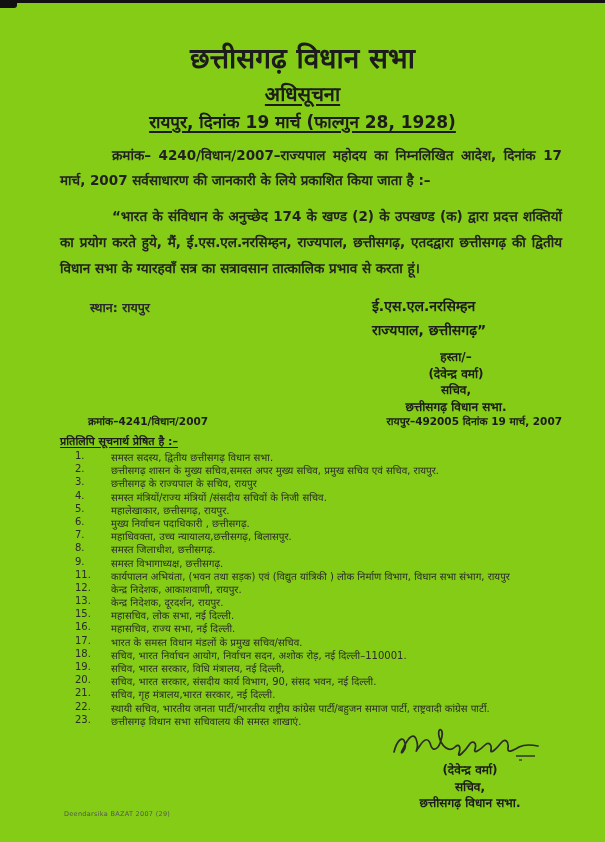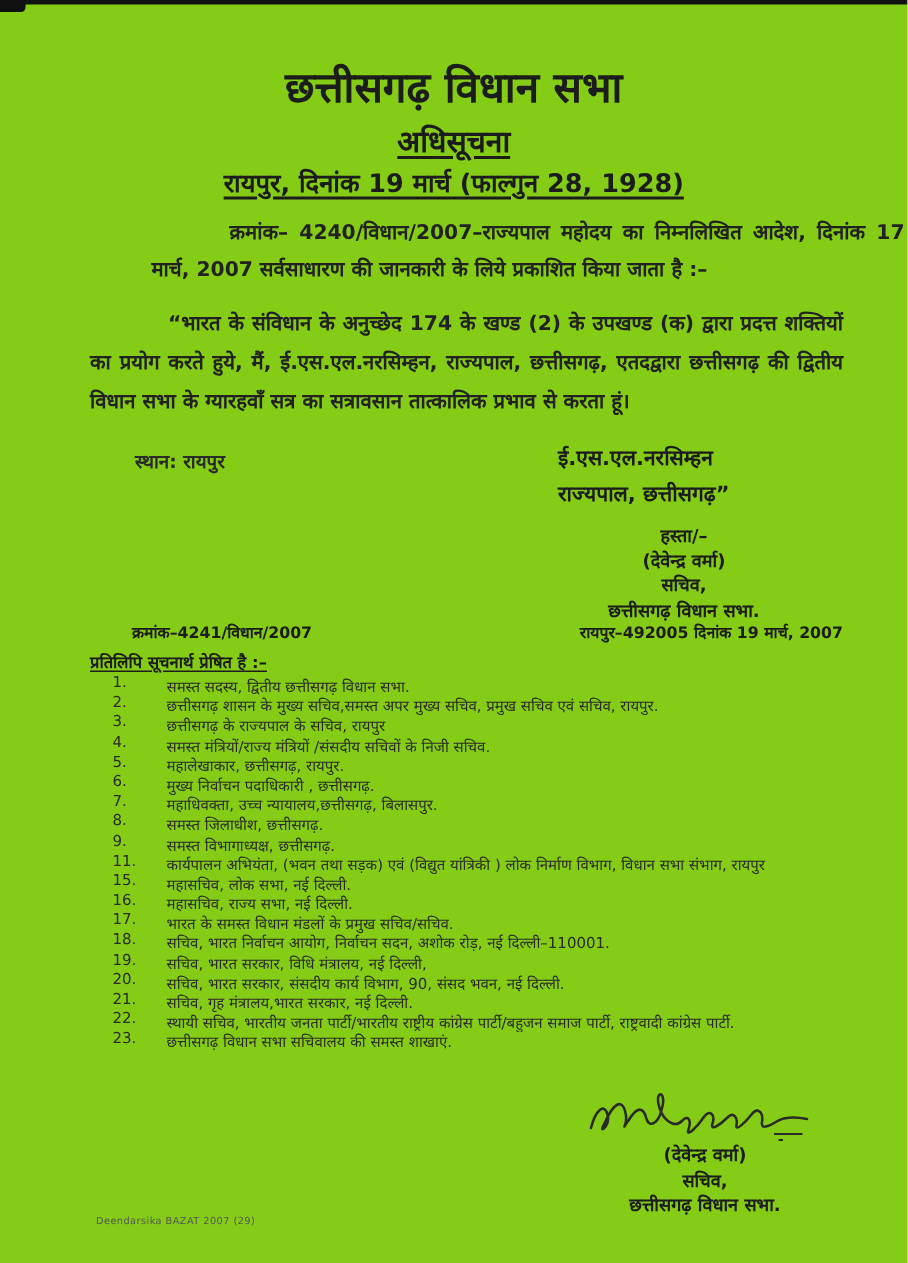--- a/index.html
+++ b/index.html
@@ -36,21 +36,21 @@
   }
   .doc-dateline {
     position: absolute; top: 110px; left: 0; width: 100%;
     text-align: center; font-size: 17px; font-weight: 700;
   }
   .para {
     position: absolute; left: 60px; width: 502px;
     font-size: 13.5px; font-weight: 700; line-height: 25px;
     text-align: justify; text-indent: 52px; color: #222;
   }
-  .para1 { top: 143px; margin-left: 41px; }
+  .para1 { top: 143px; }
   .para2 { top: 203px; line-height: 26px; }
   .place-date {
     position: absolute; left: 90px; top: 296px;
     font-size: 12.5px; font-weight: 700; line-height: 24px; color: #2a2a2a;
   }
   .governor-block {
     position: absolute; left: 372px; top: 294px;
     font-size: 14px; font-weight: 700; line-height: 24px;
   }
   .signatory1 {
@@ -168,20 +168,28 @@
       </div>
     <div class="recipient-row">
         <span class="recipient-num">9.</span>
         <span class="recipient-text">समस्त विभागाध्यक्ष, छत्तीसगढ़.</span>
       </div>
     <div class="recipient-row">
         <span class="recipient-num">11.</span>
         <span class="recipient-text">कार्यपालन अभियंता, (भवन तथा सड़क) एवं (विद्युत यांत्रिकी ) लोक निर्माण विभाग, विधान सभा संभाग, रायपुर</span>
       </div>
     <div class="recipient-row">
+        <span class="recipient-num">12.</span>
+        <span class="recipient-text">केन्द्र निदेशक, आकाशवाणी, रायपुर.</span>
+      </div>
+    <div class="recipient-row">
+        <span class="recipient-num">13.</span>
+        <span class="recipient-text">केन्द्र निदेशक, दूरदर्शन, रायपुर.</span>
+      </div>
+    <div class="recipient-row">
         <span class="recipient-num">15.</span>
         <span class="recipient-text">महासचिव, लोक सभा, नई दिल्ली.</span>
       </div>
     <div class="recipient-row">
         <span class="recipient-num">16.</span>
         <span class="recipient-text">महासचिव, राज्य सभा, नई दिल्ली.</span>
       </div>
     <div class="recipient-row">
         <span class="recipient-num">17.</span>
         <span class="recipient-text">भारत के समस्त विधान मंडलों के प्रमुख सचिव/सचिव.</span>

